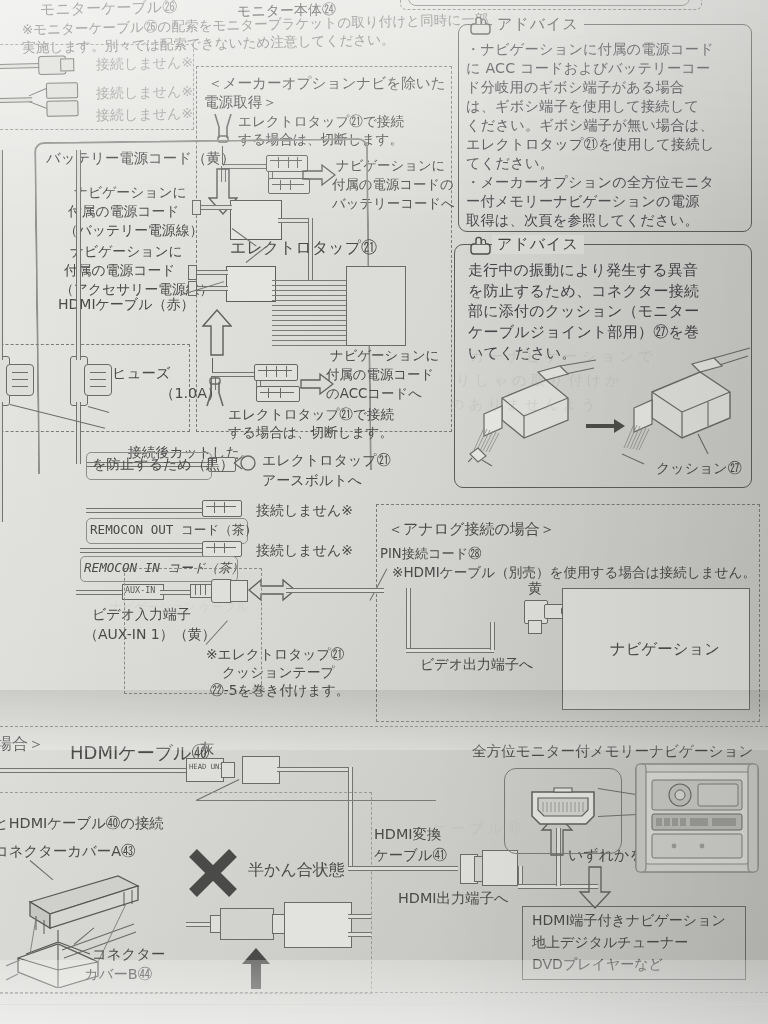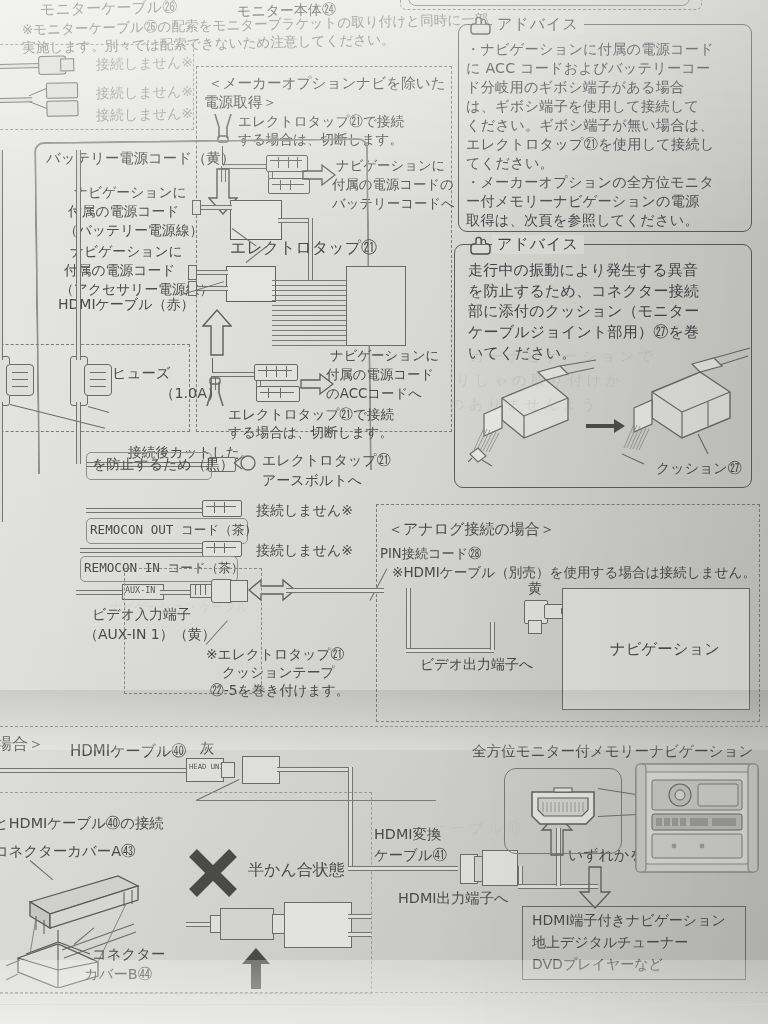--- a/index.html
+++ b/index.html
@@ -293,21 +293,21 @@
   <div class="txt jp" style="left:256px;top:502px;font-size:14px;">接続しません※</div>
 
   <div class="wire" style="left:80px;top:548px;width:124px;"></div>
   <div style="position:absolute;left:202px;top:541px;">
     <div class="gibosi" style="left:0;top:0;width:38px;height:14px;"></div>
     <div class="line hl" style="left:4px;top:6px;width:30px;background:#6a6a68;"></div>
     <div class="line vl" style="left:12px;top:2px;height:10px;background:#6a6a68;"></div>
     <div class="line vl" style="left:22px;top:2px;height:10px;background:#6a6a68;"></div>
   </div>
   <div class="box" style="left:80px;top:556px;width:156px;height:24px;border-radius:5px;border-color:#8d8d8b;"></div>
-  <div class="txt mono" style="left:84px;top:560px;font-size:12.6px;">REMOCON IN コード（茶）</div>
+  <div class="txt mono" style="left:84px;top:560px;font-size:12.6px;font-style:italic;">REMOCON IN コード（茶）</div>
   <div class="txt jp" style="left:256px;top:542px;font-size:14px;">接続しません※</div>
 
   <div class="wire" style="left:76px;top:590px;width:48px;"></div>
   <div class="conn" style="left:122px;top:584px;width:40px;height:14px;"></div>
   <div class="txt mono" style="left:125px;top:585px;font-size:8.4px;color:#555;">AUX-IN</div>
   <div class="wire" style="left:160px;top:590px;width:32px;"></div>
   <div style="position:absolute;left:190px;top:578px;">
     <div class="conn" style="left:0;top:6px;width:22px;height:12px;"></div>
     <div class="line vl" style="left:5px;top:7px;height:10px;background:#6a6a68;"></div>
     <div class="line vl" style="left:10px;top:7px;height:10px;background:#6a6a68;"></div>
@@ -432,21 +432,21 @@
   </div>
   <div class="txt jp" style="left:420px;top:656px;font-size:14px;">ビデオ出力端子へ</div>
 
   <div class="navbox" style="left:562px;top:588px;width:186px;height:120px;"></div>
   <div class="txt jp" style="left:610px;top:640px;font-size:15.4px;">ナビゲーション</div>
 
   <div class="dashb" style="left:0;top:726px;"></div>
 
   <div class="txt jp" style="left:-4px;top:734px;font-size:16px;">場合＞</div>
 
-  <div class="txt jp" style="left:70px;top:742px;font-size:15px;text-align:right;">HDMIケーブル㊵</div>
+  <div class="txt jp" style="left:70px;top:742px;font-size:18px;text-align:right;">HDMIケーブル㊵</div>
   <div class="txt jp" style="left:200px;top:740px;font-size:14.4px;">灰</div>
 
   <div class="wire" style="left:0px;top:768px;width:186px;"></div>
   <div class="conn" style="left:186px;top:758px;width:36px;height:22px;"></div>
   <div class="txt mono" style="left:189px;top:763px;font-size:7.2px;color:#555;">HEAD UNIT</div>
   <div class="conn" style="left:221px;top:762px;width:12px;height:14px;"></div>
   <div class="conn" style="left:242px;top:756px;width:36px;height:26px;"></div>
   <div class="wire" style="left:277px;top:767px;width:74px;"></div>
   <div class="wirev" style="left:348px;top:767px;height:100px;"></div>
 

